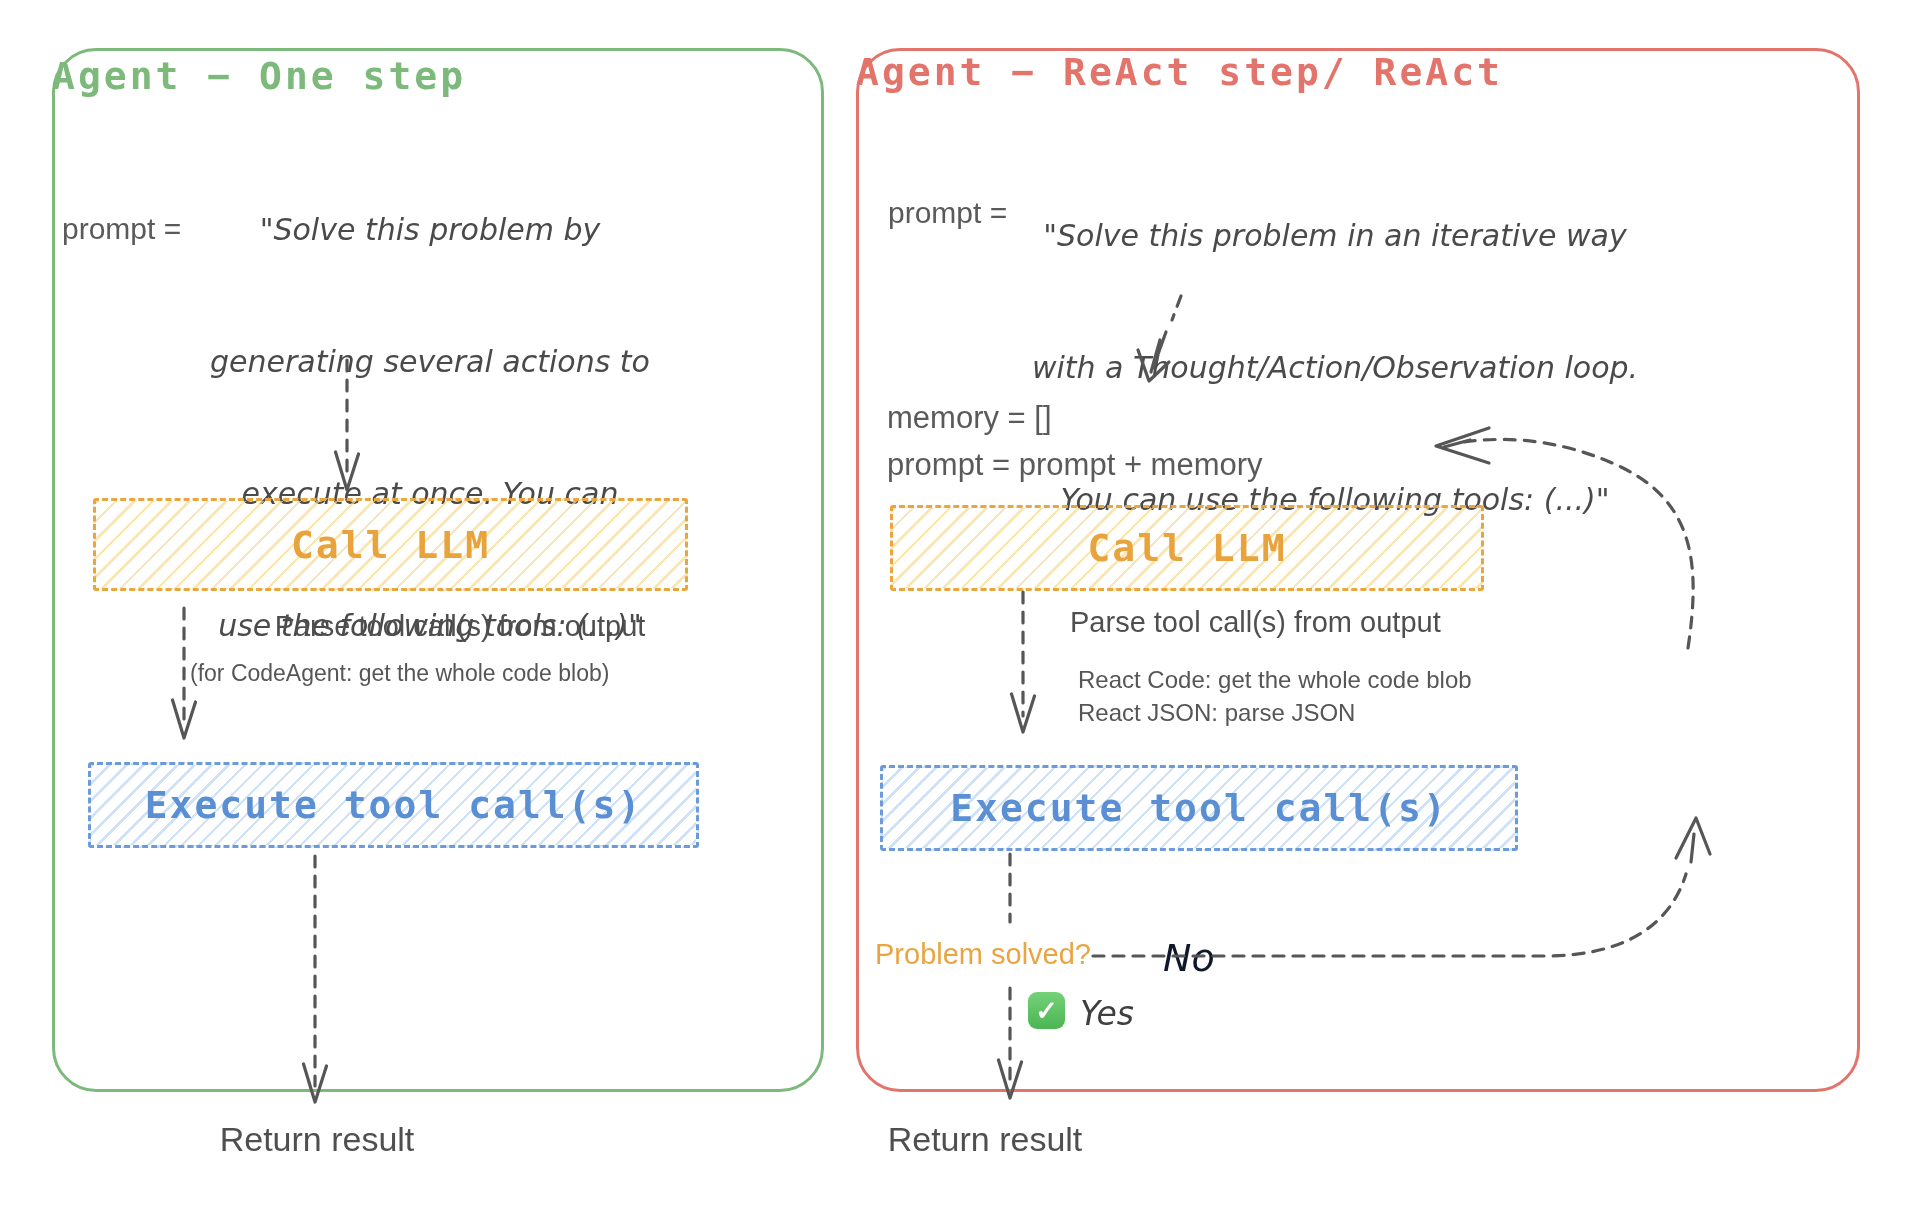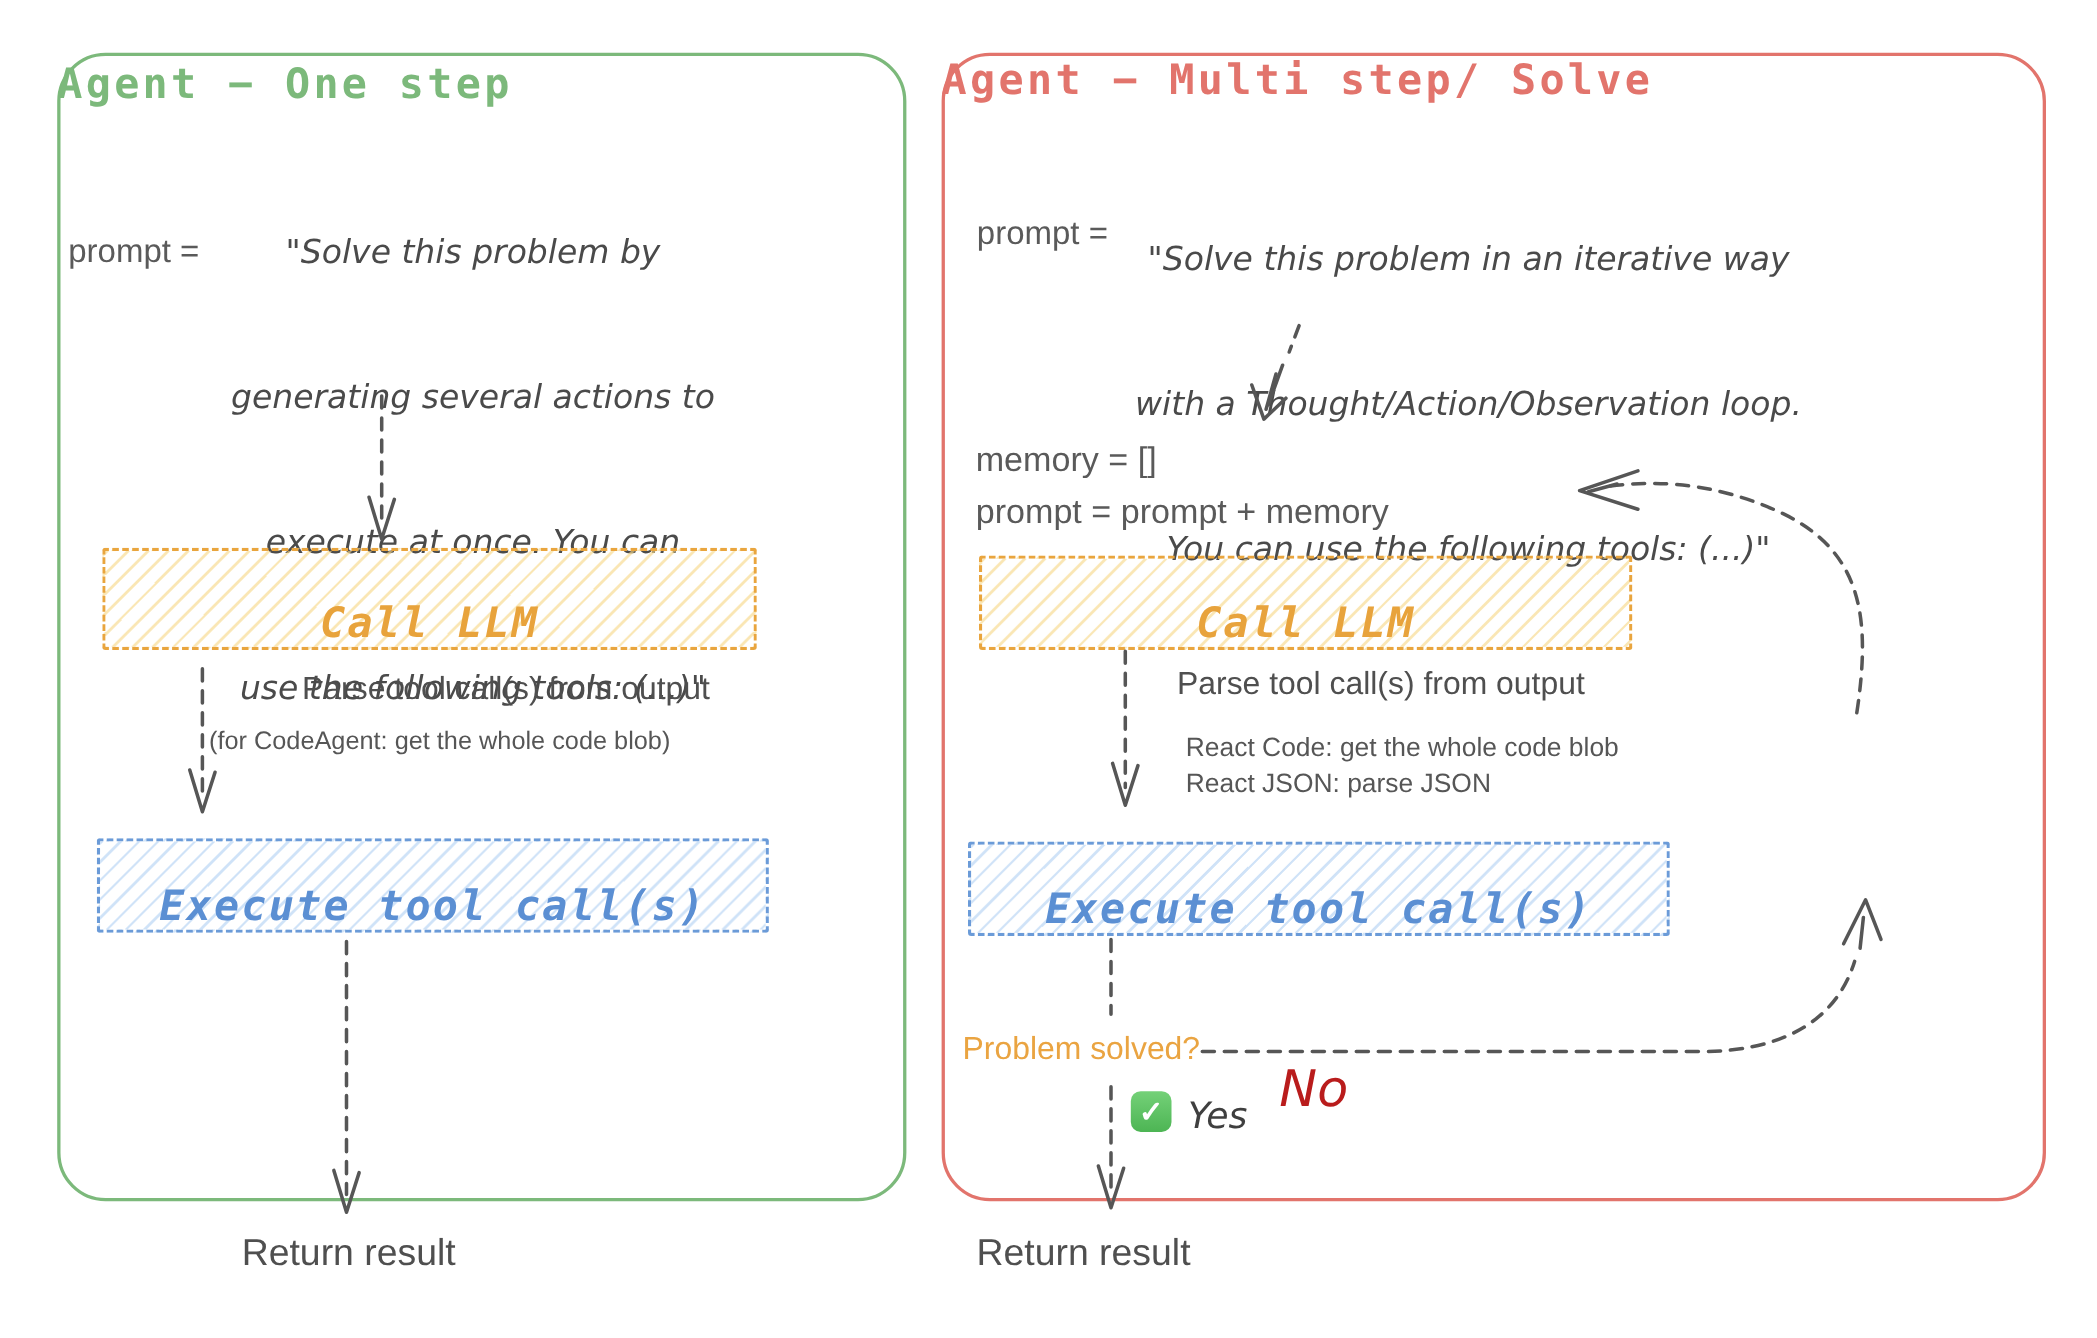--- a/index.html
+++ b/index.html
@@ -29,24 +29,23 @@
   #left-hand  { left:150px; width:560px; top:120px; }
   #right-hand { left:980px; width:710px; top:126px; }
 
   .code-label { position:absolute; font-size:30px; color:#5a5a5a; white-space:pre; }
   #left-prompt-label  { left:62px;  top:212px; }
   #right-prompt-label { left:888px; top:196px; }
   #memory-line1 { left:887px; top:400px; font-size:31px; }
   #memory-line2 { left:887px; top:447px; font-size:31px; }
 
   .hatch-box {
-    position:absolute; display:flex; align-items:flex-end; justify-content:center;
+    position:absolute; display:flex; align-items:center; justify-content:center;
     font-family:"DejaVu Sans Mono", monospace; font-weight:bold; letter-spacing:2px;
     border-radius:3px;
-    font-style:italic;
   }
   .llm-box {
     border:3.5px dashed var(--orange);
     background:repeating-linear-gradient(135deg, rgba(247,217,140,0.65) 0 2.5px, rgba(255,255,255,0) 2.5px 13px);
     color:var(--orange-text); font-size:38px;
   }
   .exec-box {
     border:3.5px dashed var(--blue);
     background:repeating-linear-gradient(135deg, rgba(160,198,240,0.5) 0 2.3px, rgba(255,255,255,0) 2.3px 12px);
     color:var(--blue-text); font-size:38px;
@@ -70,36 +69,36 @@
   #left-return  { left:157px; width:320px; top:1120px; }
   #right-return { left:825px; width:320px; top:1120px; }
 
   #yes-check {
     position:absolute; left:1028px; top:992px; width:37px; height:37px; border-radius:9px;
     background:linear-gradient(180deg,#74d178,#4db554);
     display:flex; align-items:center; justify-content:center;
     color:#ffffff; font-size:27px; font-weight:bold;
   }
   #yes-label { position:absolute; left:1080px; top:994px; font-size:33px; color:#3f3f3f; }
-  #no-label  { position:absolute; left:1163px; top:962px; font-size:46px; color:#b91c1c; }
+  #no-label  { position:absolute; left:1163px; top:936px; font-size:38px; color:#0f172a; }
 
   #arrow-layer { position:absolute; left:0; top:0; width:1906px; height:1216px; pointer-events:none; }
   #arrow-layer path { fill:none; stroke:#565656; stroke-width:3.2; stroke-linecap:round; stroke-linejoin:round; }
   #arrow-layer path.dashed { stroke-dasharray:11 9; }
 </style>
 </head>
 <body>
 
 <div id="canvas">
 
   <div id="left-panel" class="panel"></div>
   <div id="right-panel" class="panel"></div>
 
   <div id="left-title" class="panel-title">Agent − One step</div>
-  <div id="right-title" class="panel-title">Agent − Multi step/ Solve</div>
+  <div id="right-title" class="panel-title">Agent − ReAct step/ ReAct</div>
 
   <div id="left-prompt-label" class="code-label">prompt =</div>
   <div id="left-hand" class="hand-block hand">
     <div>"Solve this problem by</div>
     <div>generating several actions to</div>
     <div>execute at once. You can</div>
     <div>use the following tools: (...)"</div>
   </div>
 
   <div id="right-prompt-label" class="code-label">prompt =</div>

